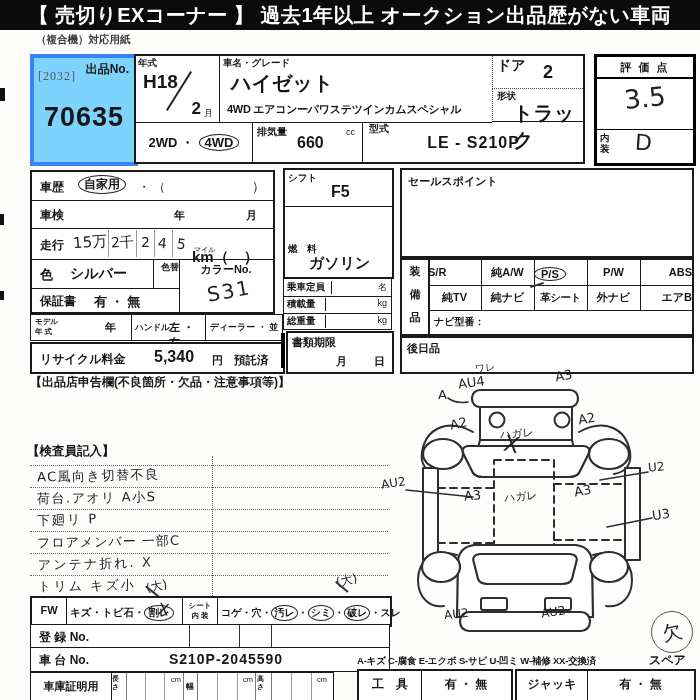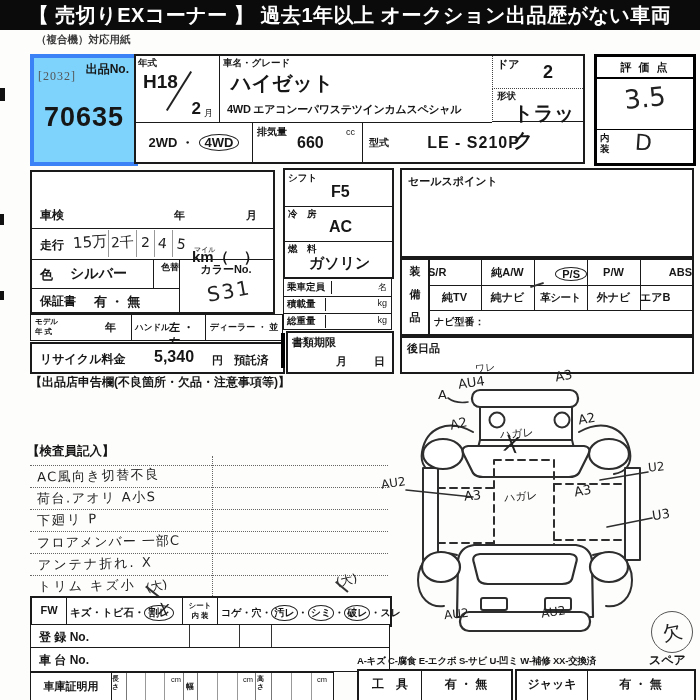--- a/index.html
+++ b/index.html
@@ -35,52 +35,58 @@
     <div class="a" style="left:42px;top:12px;width:2px;height:46px;background:#222;transform:rotate(32deg)"></div>
     <div class="a fb" style="right:18px;bottom:3px;font-size:17px">2</div>
     <div class="a" style="right:6px;bottom:2px;font-size:9px">月</div>
   </div>
   <div class="a" style="left:83px;top:0;width:273px;height:66px;border-bottom:1.5px solid #1a1a1a">
     <div class="a fb" style="left:4px;top:1px;font-size:9.5px">車名・グレード</div>
     <div class="a fb" style="left:12px;top:14px;font-size:20px">ハイゼット</div>
     <div class="a fb" style="left:8px;top:46px;font-size:11px;letter-spacing:-.3px">4WD エアコンーパワステツインカムスペシャル</div>
   </div>
   <div class="a" style="left:356px;top:0;width:91px;height:33px;border-left:1.5px dotted #444;border-bottom:1.5px dotted #444;box-sizing:border-box">
-    <div class="a fb" style="left:4px;top:1px;font-size:11px">ドア</div>
+    <div class="a fb" style="left:4px;top:1px;font-size:14px">ドア</div>
     <div class="a fb" style="right:30px;top:6px;font-size:18px">2</div>
   </div>
   <div class="a" style="left:356px;top:33px;width:91px;height:33px;border-left:1.5px dotted #444;border-bottom:1.5px solid #1a1a1a;box-sizing:border-box">
     <div class="a fb" style="left:4px;top:1px;font-size:9.5px">形状</div>
     <div class="a fb" style="left:20px;top:11px;font-size:20px">トラック</div>
   </div>
   <div class="a" style="left:0;top:66px;width:116px;height:44px;text-align:center;line-height:40px">
     <span class="fb" style="font-size:13px">2WD ・</span>
     <span class="circ fb" style="font-size:13px;line-height:normal">4WD</span>
   </div>
   <div class="a" style="left:116px;top:66px;width:110px;height:40px;border-left:1.5px solid #1a1a1a">
     <div class="a fb" style="left:4px;top:3px;font-size:10px">排気量</div>
     <div class="a fb" style="left:44px;top:12px;font-size:16px">660</div>
     <div class="a" style="right:8px;top:5px;font-size:9px">cc</div>
   </div>
   <div class="a" style="left:226px;top:66px;width:221px;height:40px;border-left:1.5px solid #1a1a1a">
-    <div class="a fb" style="left:6px;top:14px;font-size:10px">型式</div>
+    <div class="a fb" style="left:6px;top:0;font-size:10px">型式</div>
     <div class="a fb" style="left:0;right:0;top:12px;text-align:center;font-size:16px;letter-spacing:1px">LE - S210P</div>
   </div>
 </div>
 
 <div class="a" style="left:594px;top:54px;width:96px;height:106px;border:3px solid #000;background:#fff">
   <div style="height:20px;border-bottom:2px solid #000;text-align:center;font-size:11px;font-weight:bold;line-height:20px;letter-spacing:2px">評 価 点</div>
   <div class="a hw" style="left:0;right:0;top:26px;text-align:center;font-size:26px;transform:rotate(-6deg)">3.5</div>
   <div class="a" style="left:0;right:0;top:72px;height:28px;border-top:1.5px solid #000">
     <div class="a fb" style="left:3px;top:2px;width:11px;font-size:9.5px;line-height:1.2;word-break:break-all">内装</div>
     <div class="a hw" style="left:38px;top:0;font-size:22px;transform:rotate(4deg)">D</div>
   </div>
 </div>
 
 <div class="bx" style="left:30px;top:170px;width:241px;height:140px">
+  <div class="a" style="left:0;top:0;width:100%;height:28px;border-bottom:1.2px solid #1a1a1a">
+    <span class="a fb" style="left:8px;top:7px;font-size:12px">車歴</span>
+    <span class="a circ fb" style="left:46px;top:3px;font-size:12px">自家用</span>
+    <span class="a" style="left:106px;top:7px;font-size:12px">・ （</span>
+    <span class="a" style="right:8px;top:6px;font-size:13px">）</span>
+  </div>
   <div class="a" style="left:0;top:28px;width:100%;height:28px;border-bottom:1.2px solid #1a1a1a">
     <span class="a fb" style="left:8px;top:7px;font-size:12px">車検</span>
     <span class="a fb" style="left:142px;top:8px;font-size:11px">年</span>
     <span class="a fb" style="left:214px;top:8px;font-size:11px">月</span>
   </div>
   <div class="a" style="left:0;top:56px;width:100%;height:31px;border-bottom:1.2px solid #1a1a1a">
     <span class="a fb" style="left:8px;top:9px;font-size:12px">走行</span>
     <span class="a vline" style="left:76px;top:2px;height:27px;border-color:#999"></span>
     <span class="a vline" style="left:104px;top:2px;height:27px;border-color:#999"></span>
     <span class="a vline" style="left:122px;top:2px;height:27px;border-color:#999"></span>
@@ -106,24 +112,20 @@
     <div class="fb" style="text-align:center;font-size:11px;padding-top:3px">カラーNo.</div>
     <div class="a hw" style="left:28px;top:20px;font-size:20px;transform:rotate(-10deg);letter-spacing:2px">S31</div>
   </div>
 </div>
 
 <div class="bx" style="left:283px;top:168px;width:107px;height:107px">
   <div class="a" style="left:0;top:0;width:100%;height:36px;border-bottom:1.2px solid #1a1a1a">
     <span class="a fb" style="left:3px;top:2px;font-size:9.5px">シフト</span>
     <span class="a fb" style="left:46px;top:13px;font-size:16px">F5</span>
   </div>
-  <div class="a" style="left:0;top:36px;width:100%;height:35px;border-bottom:1.2px solid #1a1a1a">
-    <span class="a fb" style="left:3px;top:2px;font-size:9.5px">冷　房</span>
-    <span class="a fb" style="left:44px;top:12px;font-size:16px">AC</span>
-  </div>
   <div class="a" style="left:0;top:71px;width:100%;height:36px">
     <span class="a fb" style="left:3px;top:2px;font-size:9.5px">燃　料</span>
     <span class="a fb" style="left:24px;top:13px;font-size:15px">ガソリン</span>
   </div>
 </div>
 
 <div class="a" style="left:283px;top:278px;width:107px;height:50px;border:1.5px solid #1a1a1a;background:#fff">
   <div class="a" style="left:0;top:0;width:100%;height:17px;border-bottom:1px solid #1a1a1a">
     <span class="a fb" style="left:3px;top:2px;font-size:9.5px;border-right:1px solid #1a1a1a;padding-right:6px">乗車定員</span>
     <span class="a" style="right:4px;top:2px;font-size:9px">名</span>
@@ -144,32 +146,32 @@
 
 <div class="bx" style="left:400px;top:258px;width:290px;height:74px">
   <div class="a" style="left:0;top:0;width:26px;height:100%;border-right:2px solid #1a1a1a;text-align:center;font-size:11px;font-weight:bold">
     <div style="margin-top:4px">装</div>
     <div style="margin-top:8px">備</div>
     <div style="margin-top:8px">品</div>
   </div>
   <div class="a" style="left:26px;top:0;width:264px;height:25px;border-bottom:1.2px solid #1a1a1a">
     <span class="a fb" style="left:0;width:53px;text-align:left;line-height:25px;font-size:11px;border-right:1.2px solid #1a1a1a;height:100%">S/R</span>
     <span class="a fb" style="left:53px;width:53px;text-align:center;line-height:25px;font-size:11px;border-right:1.2px solid #1a1a1a;height:100%">純A/W</span>
-    <span class="a" style="left:106px;width:53px;text-align:right;line-height:25px;border-right:1.2px solid #1a1a1a;height:100%">
+    <span class="a" style="left:106px;width:53px;text-align:left;line-height:25px;border-right:1.2px solid #1a1a1a;height:100%">
       <span class="circ fb" style="font-size:11px;line-height:normal;padding:0 6px">P/S</span>
     </span>
     <span class="a fb" style="left:159px;width:53px;text-align:center;line-height:25px;font-size:11px;border-right:1.2px solid #1a1a1a;height:100%">P/W</span>
     <span class="a fb" style="left:212px;width:52px;text-align:right;line-height:25px;font-size:11px;height:100%">ABS</span>
   </div>
   <div class="a" style="left:26px;top:25px;width:264px;height:25px;border-bottom:1.2px solid #1a1a1a">
     <span class="a fb" style="left:0;width:53px;text-align:center;line-height:25px;font-size:11px;border-right:1.2px solid #1a1a1a;height:100%">純TV</span>
     <span class="a fb" style="left:53px;width:53px;text-align:center;line-height:25px;font-size:11px;border-right:1.2px solid #1a1a1a;height:100%">純ナビ</span>
     <span class="a fb" style="left:106px;width:53px;text-align:center;line-height:25px;font-size:10.5px;border-right:1.2px solid #1a1a1a;height:100%;letter-spacing:-.5px">革シート</span>
     <span class="a fb" style="left:159px;width:53px;text-align:center;line-height:25px;font-size:11px;border-right:1.2px solid #1a1a1a;height:100%">外ナビ</span>
-    <span class="a fb" style="left:212px;width:52px;text-align:left;line-height:25px;font-size:11px;height:100%">エアB</span>
+    <span class="a fb" style="left:212px;width:52px;text-align:right;line-height:25px;font-size:11px;height:100%">エアB</span>
   </div>
   <div class="a fb" style="left:32px;top:55px;font-size:10px">ナビ型番：</div>
 </div>
 <div class="a" style="left:530px;top:284px;width:14px;height:2px;background:#333;transform:rotate(-18deg)"></div>
 
 <div class="bx" style="left:400px;top:336px;width:290px;height:34px">
   <div class="a fb" style="left:5px;top:3px;font-size:11px">後日品</div>
 </div>
 
 <div class="a" style="left:30px;top:314px;width:251px;height:25px;border:1.5px solid #1a1a1a;background:#fff">
@@ -237,20 +239,21 @@
 
 <div class="a" style="left:30px;top:624px;width:358px;height:23px;border:1.5px solid #1a1a1a;background:#fff">
   <span class="a fb" style="left:8px;top:4px;font-size:12px">登 録 No.</span>
   <span class="a vline" style="left:158px;top:0;height:100%"></span>
   <span class="a vline" style="left:208px;top:0;height:100%"></span>
   <span class="a vline" style="left:240px;top:0;height:100%"></span>
 </div>
 
 <div class="a" style="left:30px;top:647px;width:358px;height:23px;border:1.5px solid #1a1a1a;background:#fff">
   <span class="a fb" style="left:8px;top:4px;font-size:12px">車 台 No.</span>
+  <span class="a fb" style="left:100px;width:190px;top:3px;text-align:center;font-size:14px;letter-spacing:1px">S210P-2045590</span>
 </div>
 
 <div class="a" style="left:30px;top:672px;width:302px;height:28px;border:1.5px solid #1a1a1a;background:#fff">
   <span class="a fb" style="left:0;top:0;width:80px;height:100%;border-right:1.2px solid #1a1a1a;font-size:11px;line-height:26px;text-align:center">車庫証明用</span>
   <span class="a fb" style="left:81px;top:2px;width:12px;font-size:7px;line-height:1.2;word-break:break-all">長さ</span>
   <span class="a vline" style="left:95px;top:0;height:100%;border-color:#777"></span>
   <span class="a vline" style="left:114px;top:0;height:100%;border-color:#999"></span>
   <span class="a vline" style="left:133px;top:0;height:100%;border-color:#999"></span>
   <span class="a" style="left:140px;top:2px;font-size:7.5px">cm</span>
   <span class="a vline" style="left:152px;top:0;height:100%;border-color:#777"></span>

